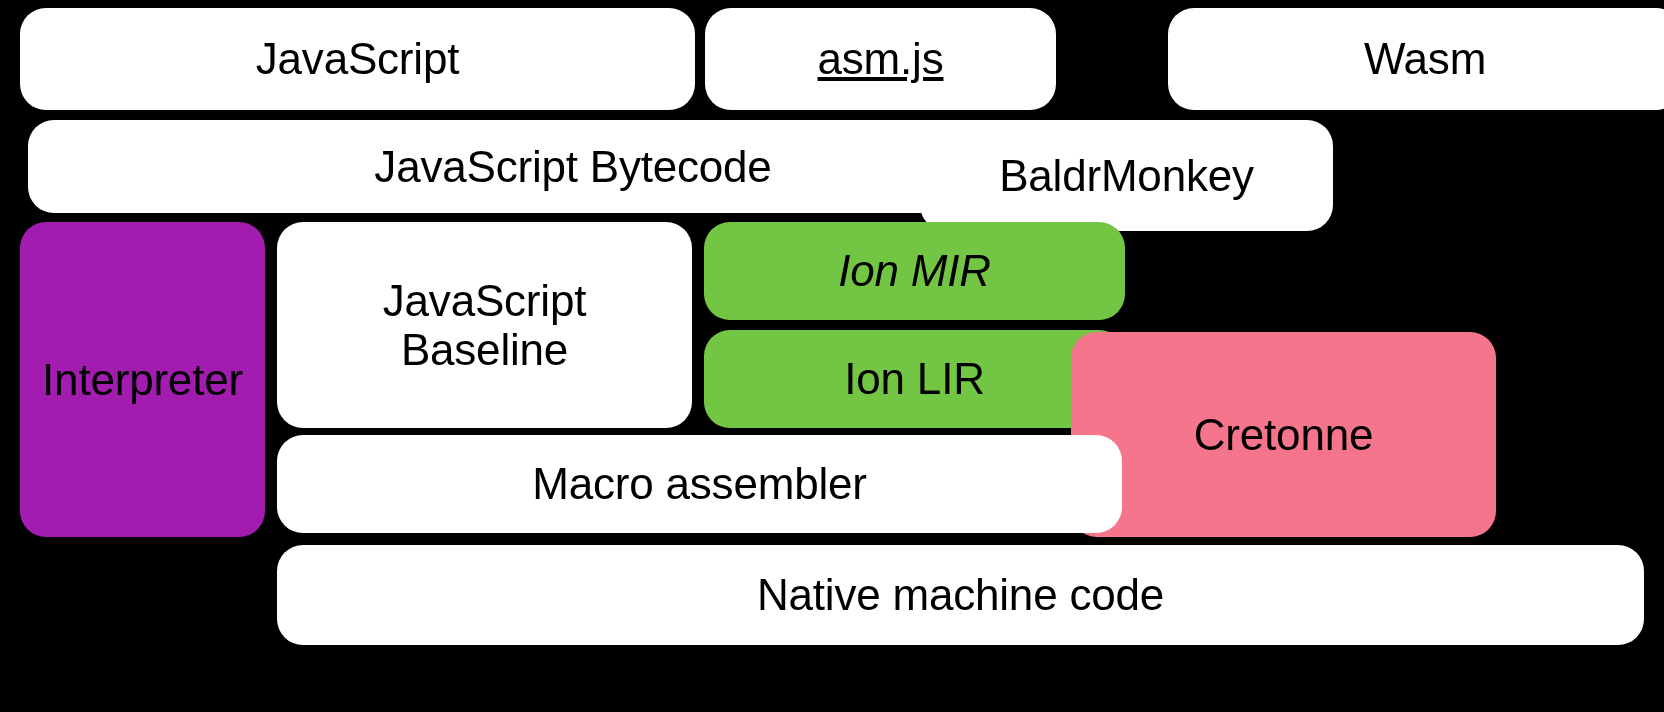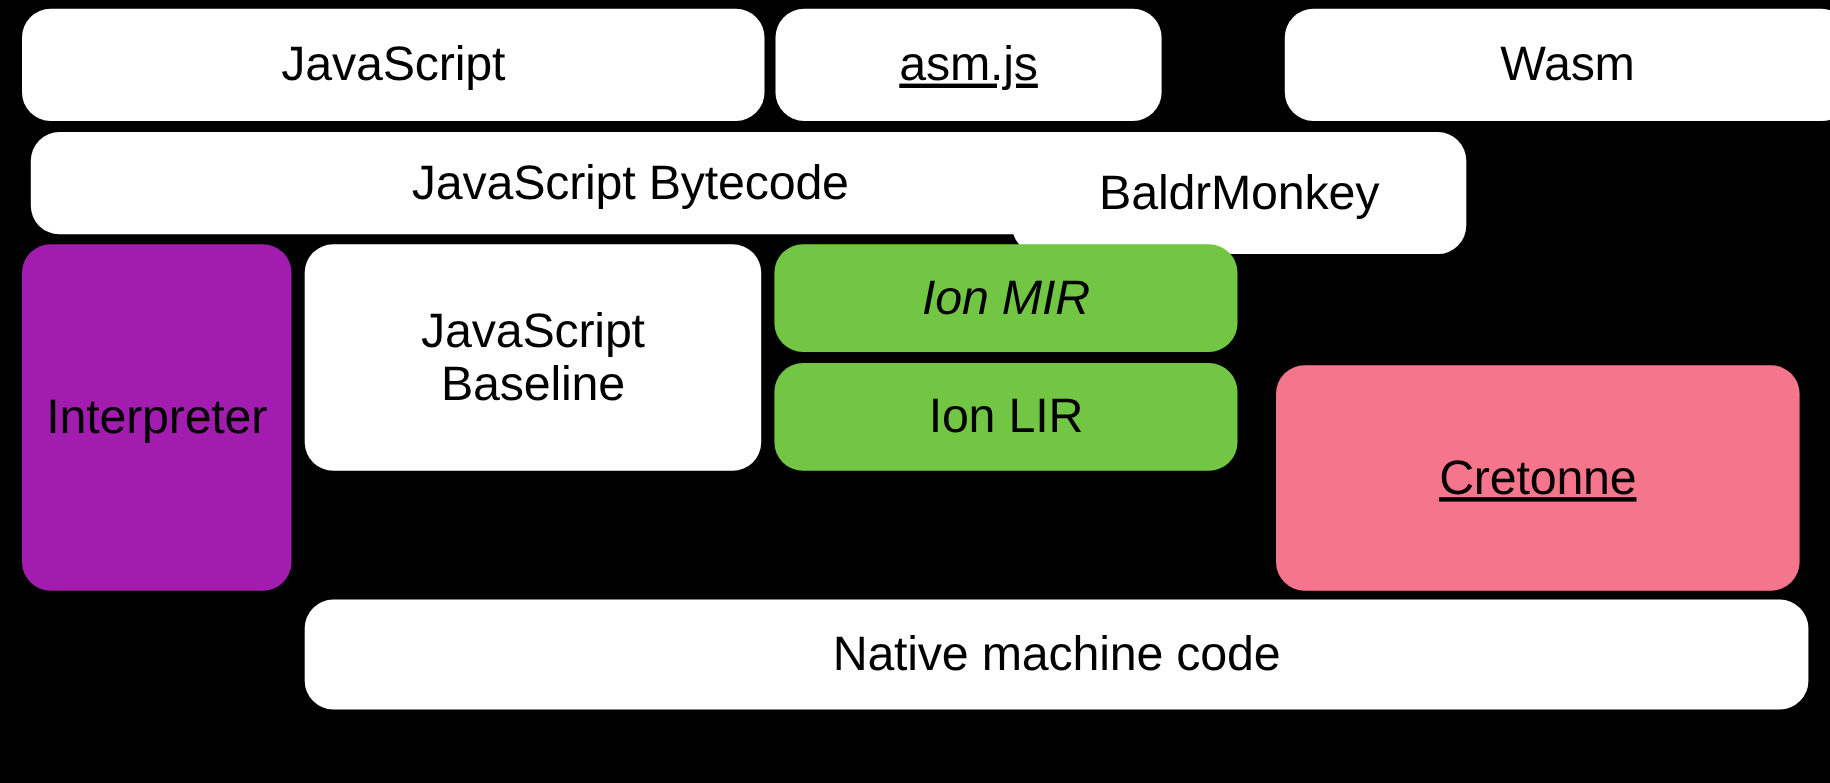--- a/index.html
+++ b/index.html
@@ -42,15 +42,16 @@
     <div class="node fill-white" style="left: 20px; top: 8px; width: 675px; height: 102px;"><span>JavaScript</span></div>
     <div class="node fill-white" style="left: 705px; top: 8px; width: 351px; height: 102px; text-decoration: underline;"><span>asm.js</span></div>
     <div class="node fill-white" style="left: 1168px; top: 8px; width: 514px; height: 102px;"><span>Wasm</span></div>
     <div class="node fill-white" style="left: 28px; top: 120px; width: 1068px; height: 93px; padding-left: 22px;"><span>JavaScript Bytecode</span></div>
     <div class="node fill-white" style="left: 920px; top: 120px; width: 413px; height: 111px;"><span>BaldrMonkey</span></div>
     <div class="node fill-gray" style="left: 20px; top: 222px; width: 245px; height: 315px;"><span>Interpreter</span></div>
     <div class="node fill-white" style="left: 277px; top: 222px; width: 415px; height: 206px;"><span>JavaScript
 Baseline</span></div>
     <div class="node fill-green" style="left: 704px; top: 222px; width: 421px; height: 98px; font-style: italic;"><span>Ion MIR</span></div>
     <div class="node fill-green" style="left: 704px; top: 330px; width: 421px; height: 98px;"><span>Ion LIR</span></div>
-    <div class="node fill-pink" style="left: 1160px; top: 332px; width: 476px; height: 205px; text-decoration: underline;"><span>Cretonne</span></div>
+    <div class="node fill-pink" style="left: 1071px; top: 332px; width: 425px; height: 205px;"><span>Cretonne</span></div>
+    <div class="node fill-white" style="left: 277px; top: 435px; width: 845px; height: 98px;"><span>Macro assembler</span></div>
     <div class="node fill-white" style="left: 277px; top: 545px; width: 1367px; height: 100px;"><span>Native machine code</span></div>
   </div>
 
 </body></html>

